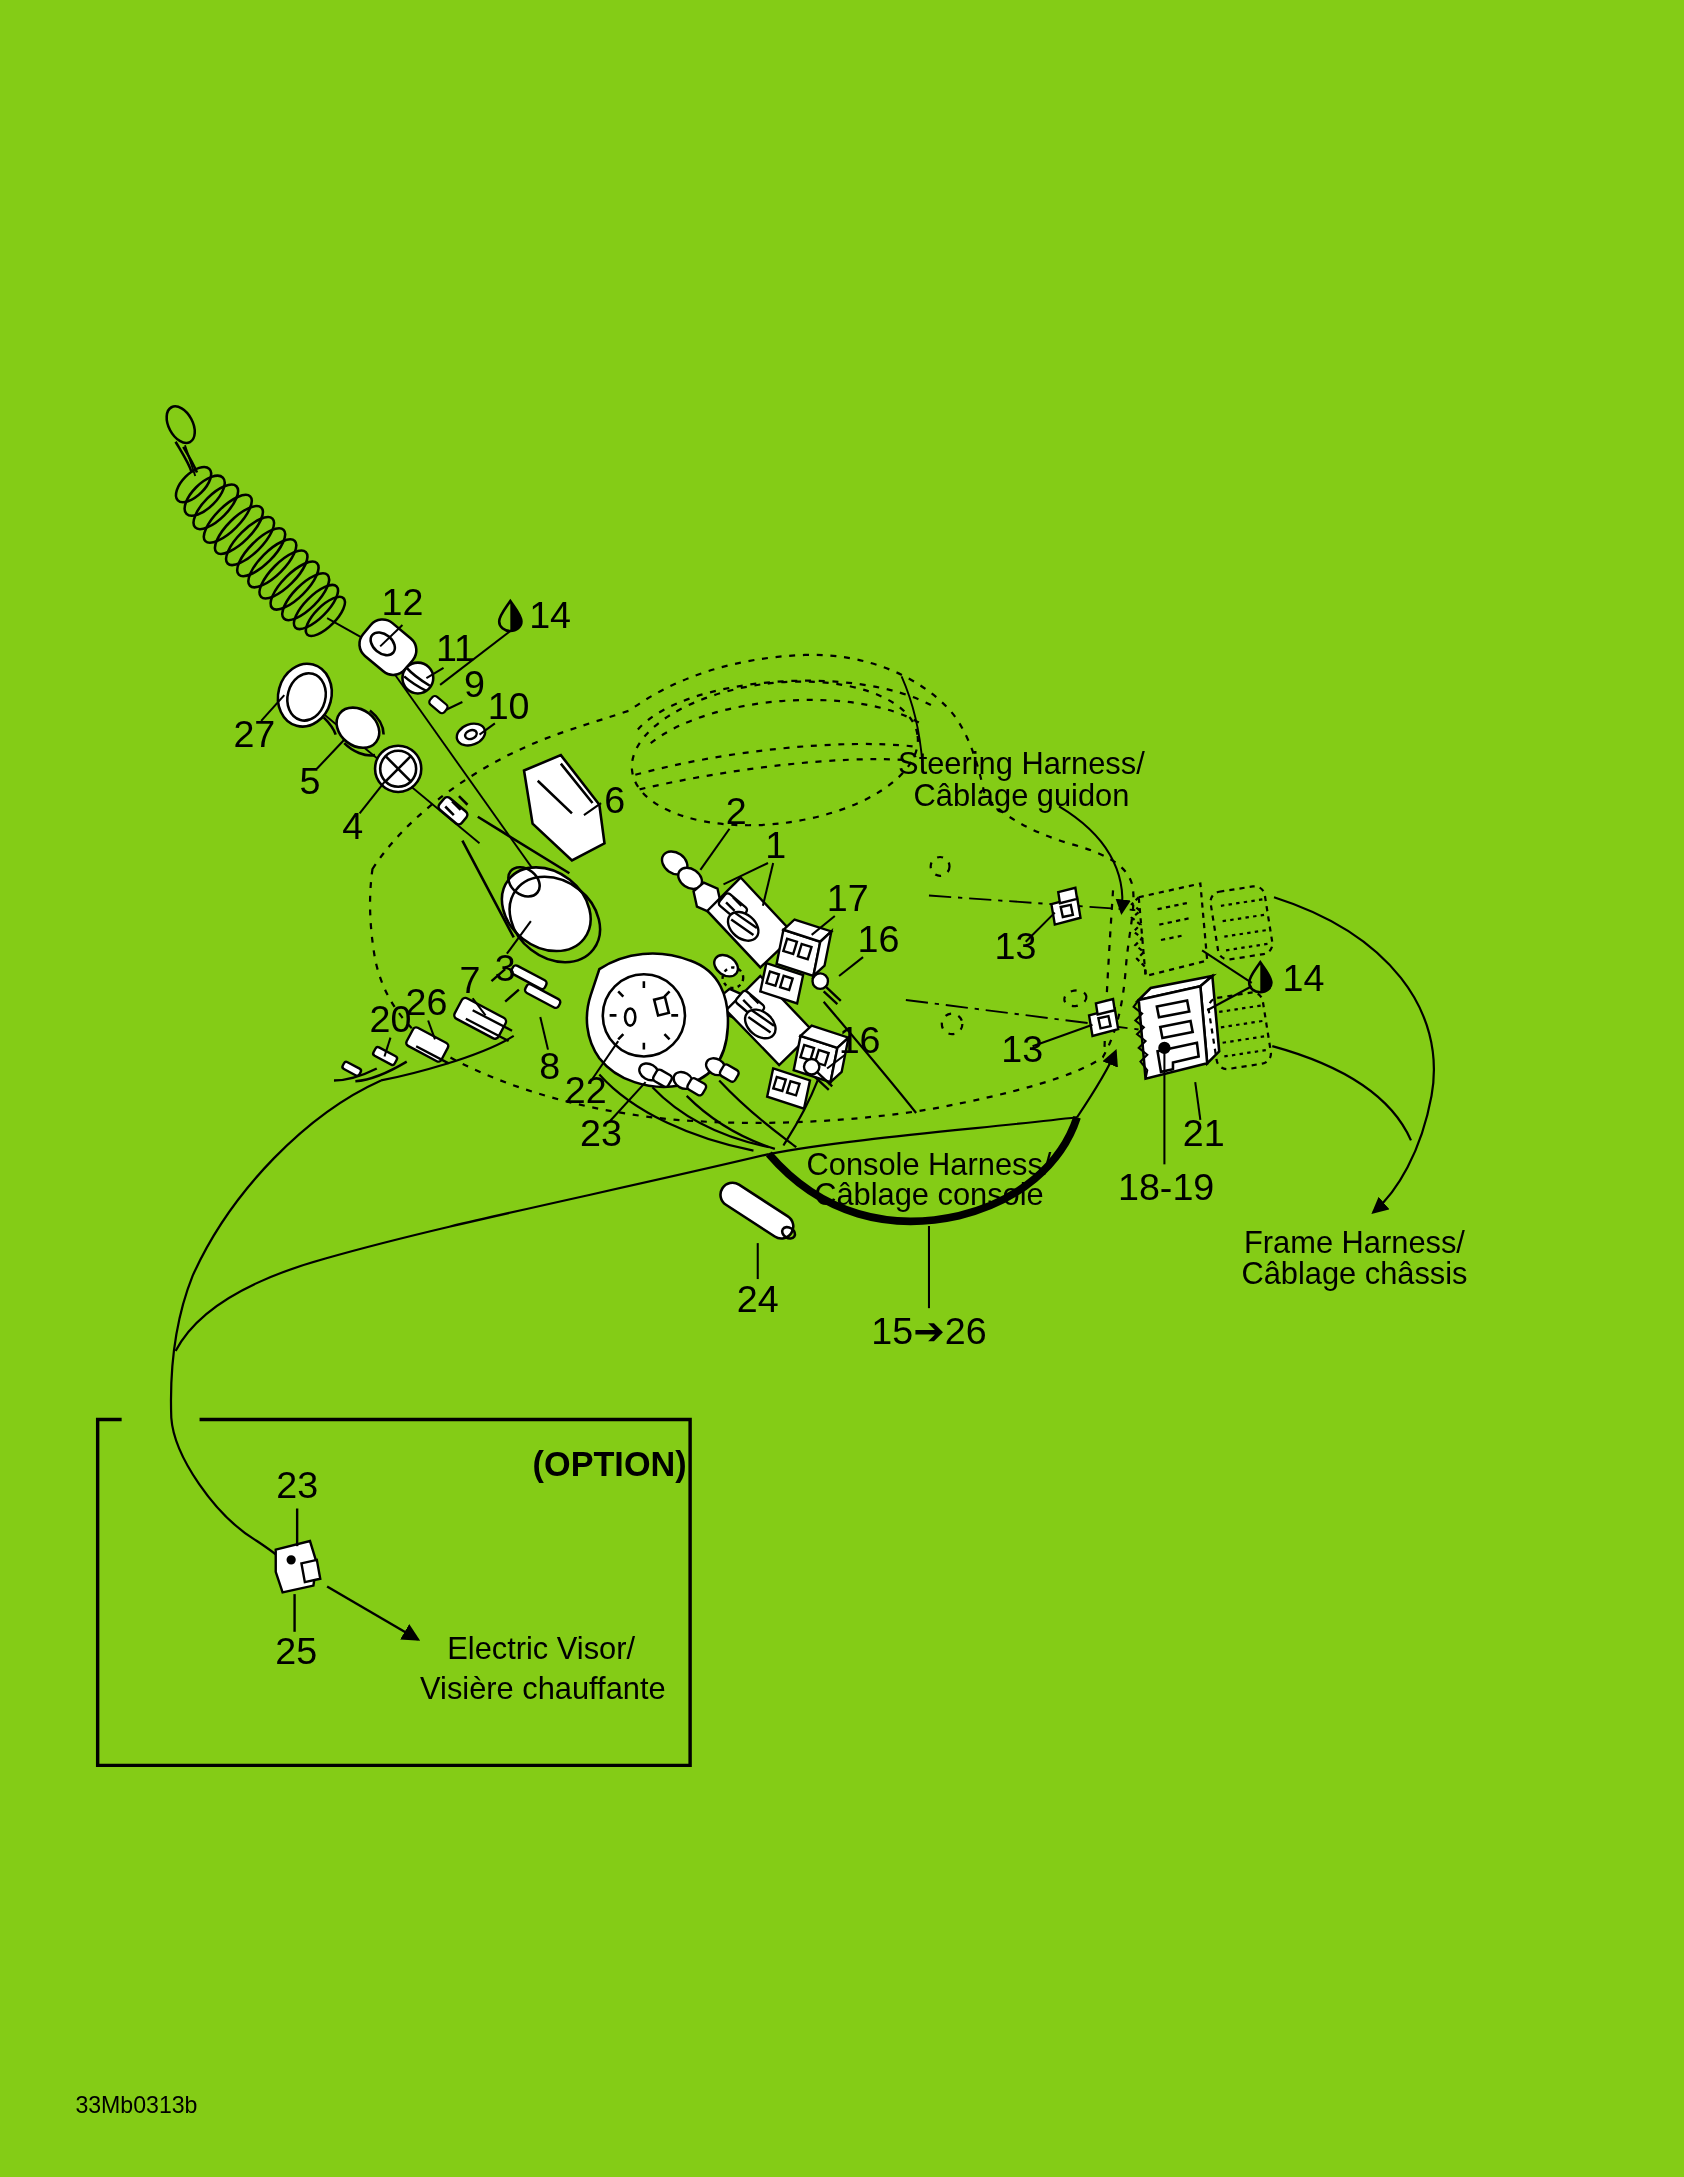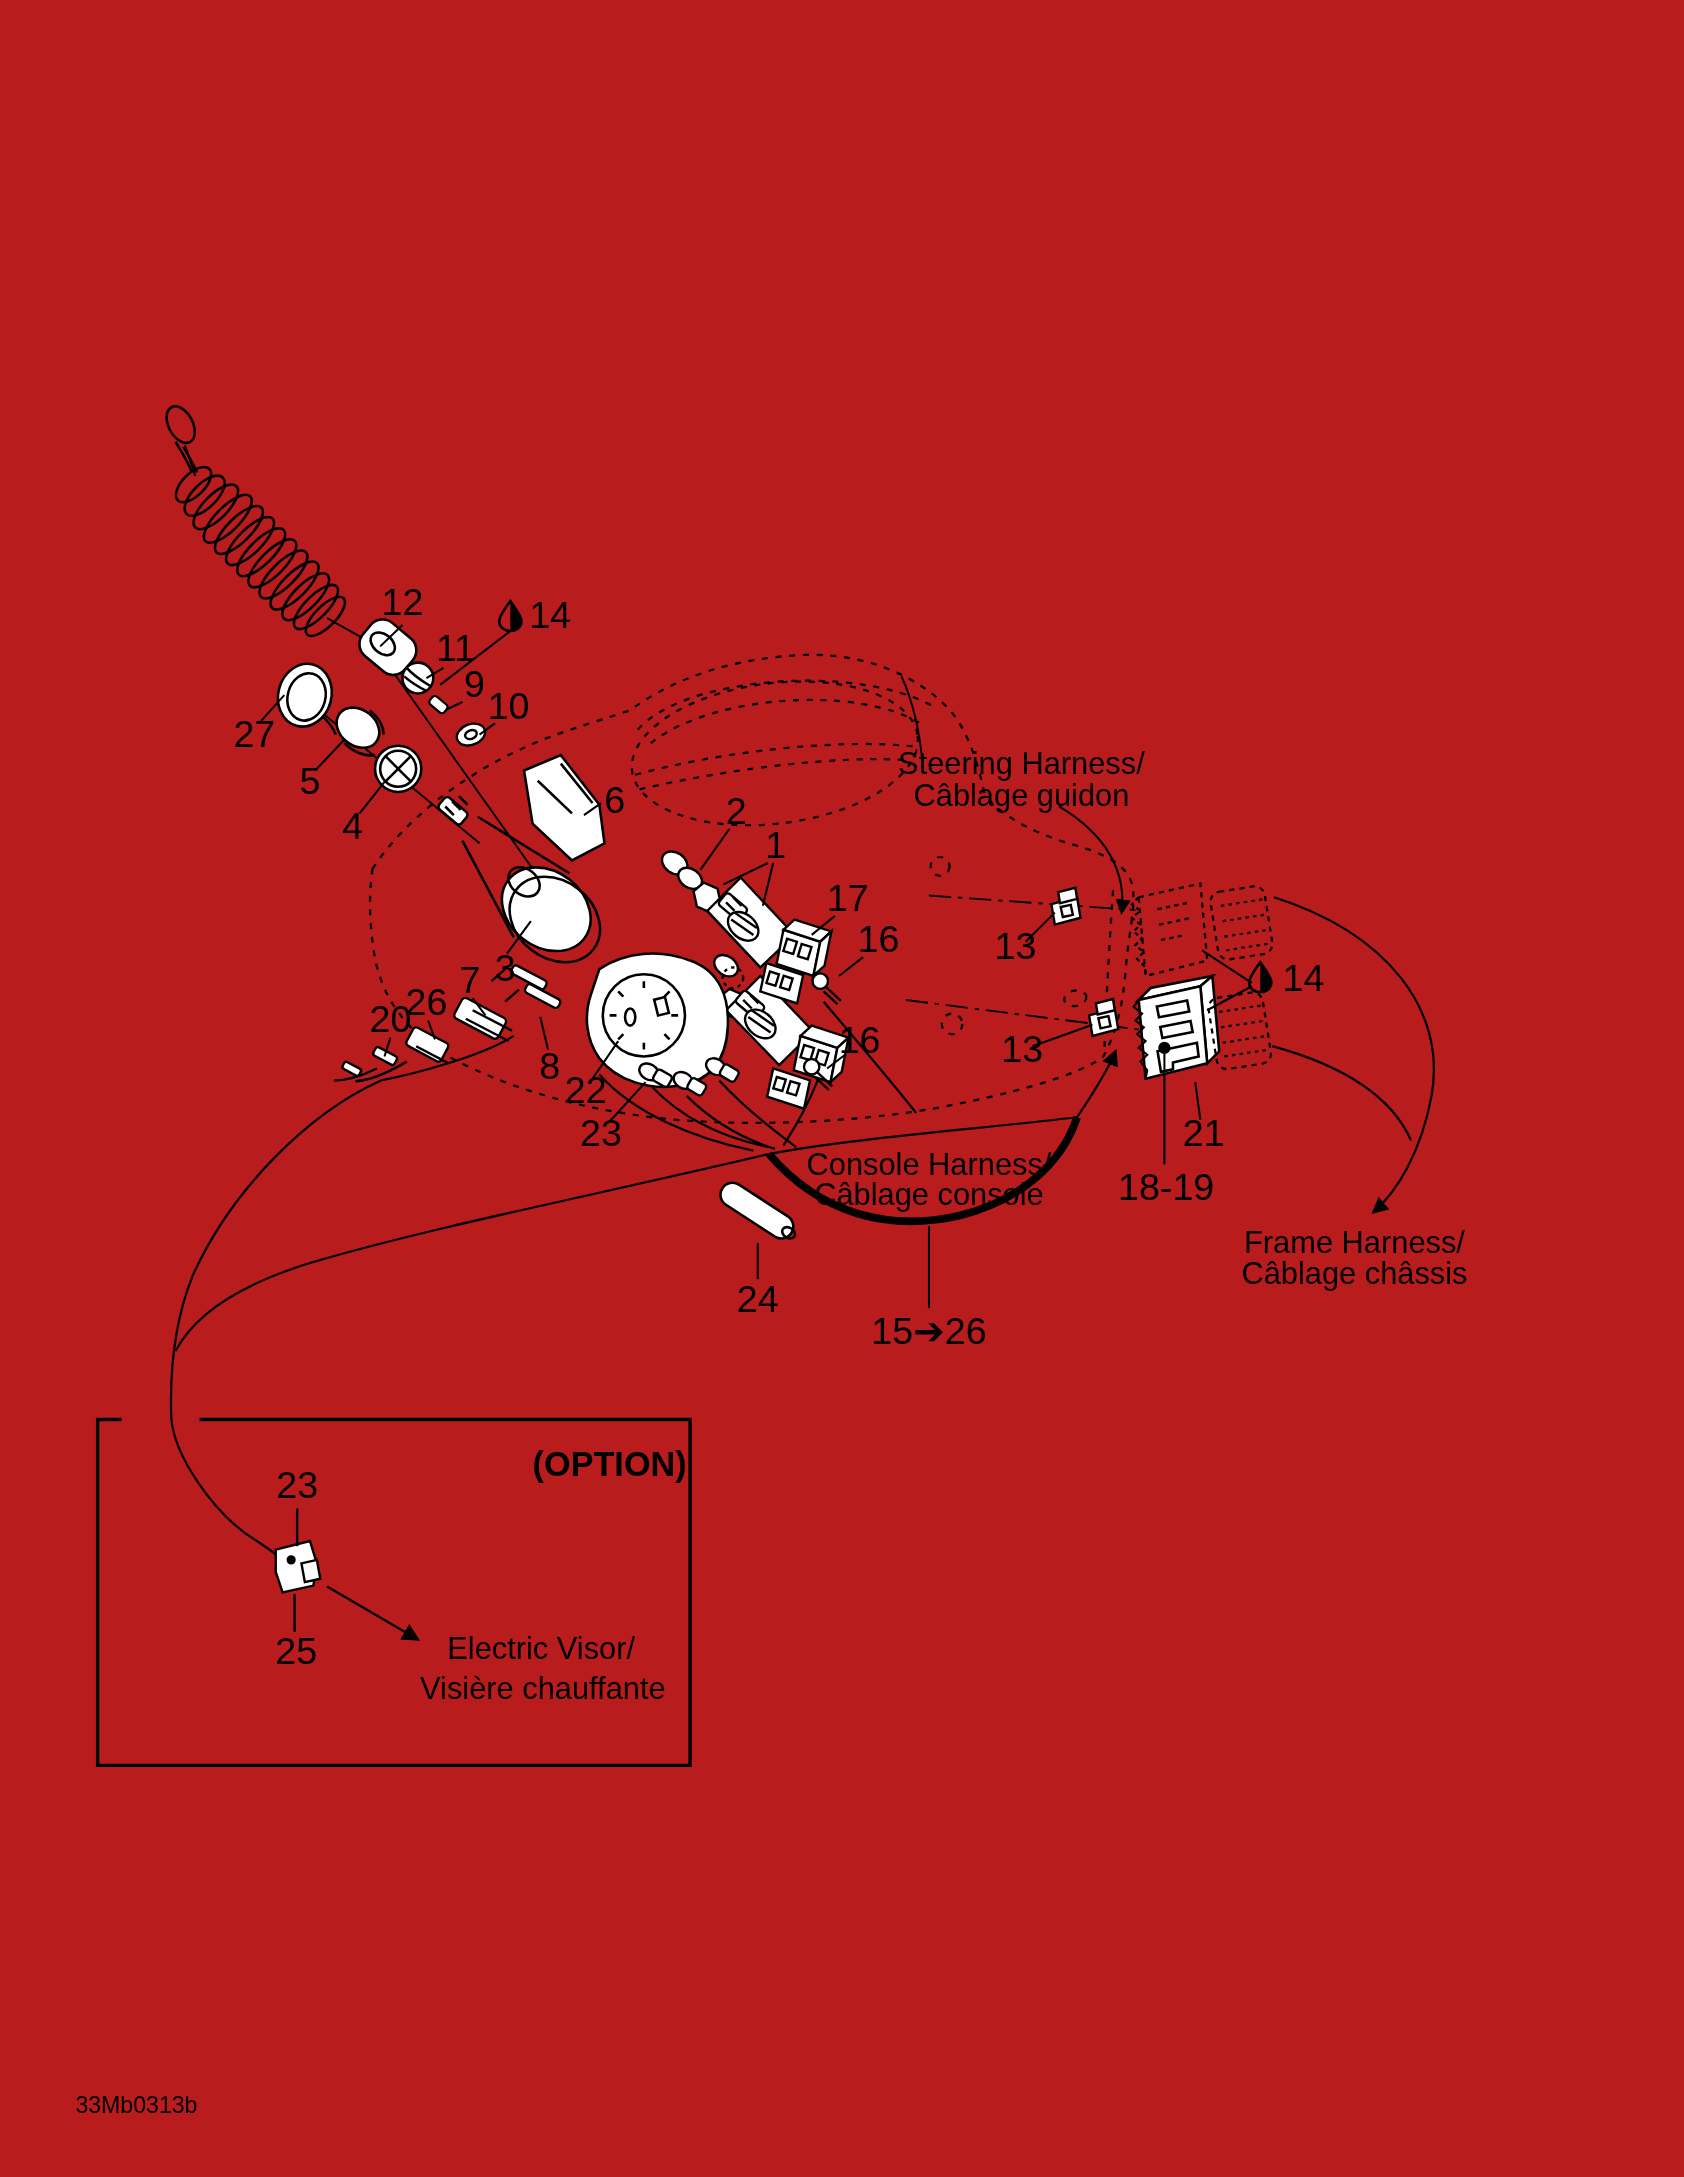--- a/index.html
+++ b/index.html
@@ -1,16 +1,16 @@
 <!DOCTYPE html>
 <html style="font-size:13.7px"><head>
 <meta charset="utf-8">
 <style>
   html,body{margin:0;padding:0;background:#ffffff;}
-  .page{position:relative;width:1685px;height:2178px;background:#b91c1c;font-family:"Liberation Sans","DejaVu Sans",sans-serif;}
+  .page{position:relative;width:1685px;height:2178px;background:#84cc16;font-family:"Liberation Sans","DejaVu Sans",sans-serif;}
   svg{position:absolute;left:0;top:0;}
   svg text{fill:#000;font-family:"Liberation Sans","DejaVu Sans",sans-serif;}
   .callout{font-size:44px;}
   .hlabel{font-size:36px;}
   .opt{font-size:40px;font-weight:bold;}
   .code{font-size:27px;}
   .ink{stroke:#000;fill:none;}
 </style>
 </head>
 <body>

